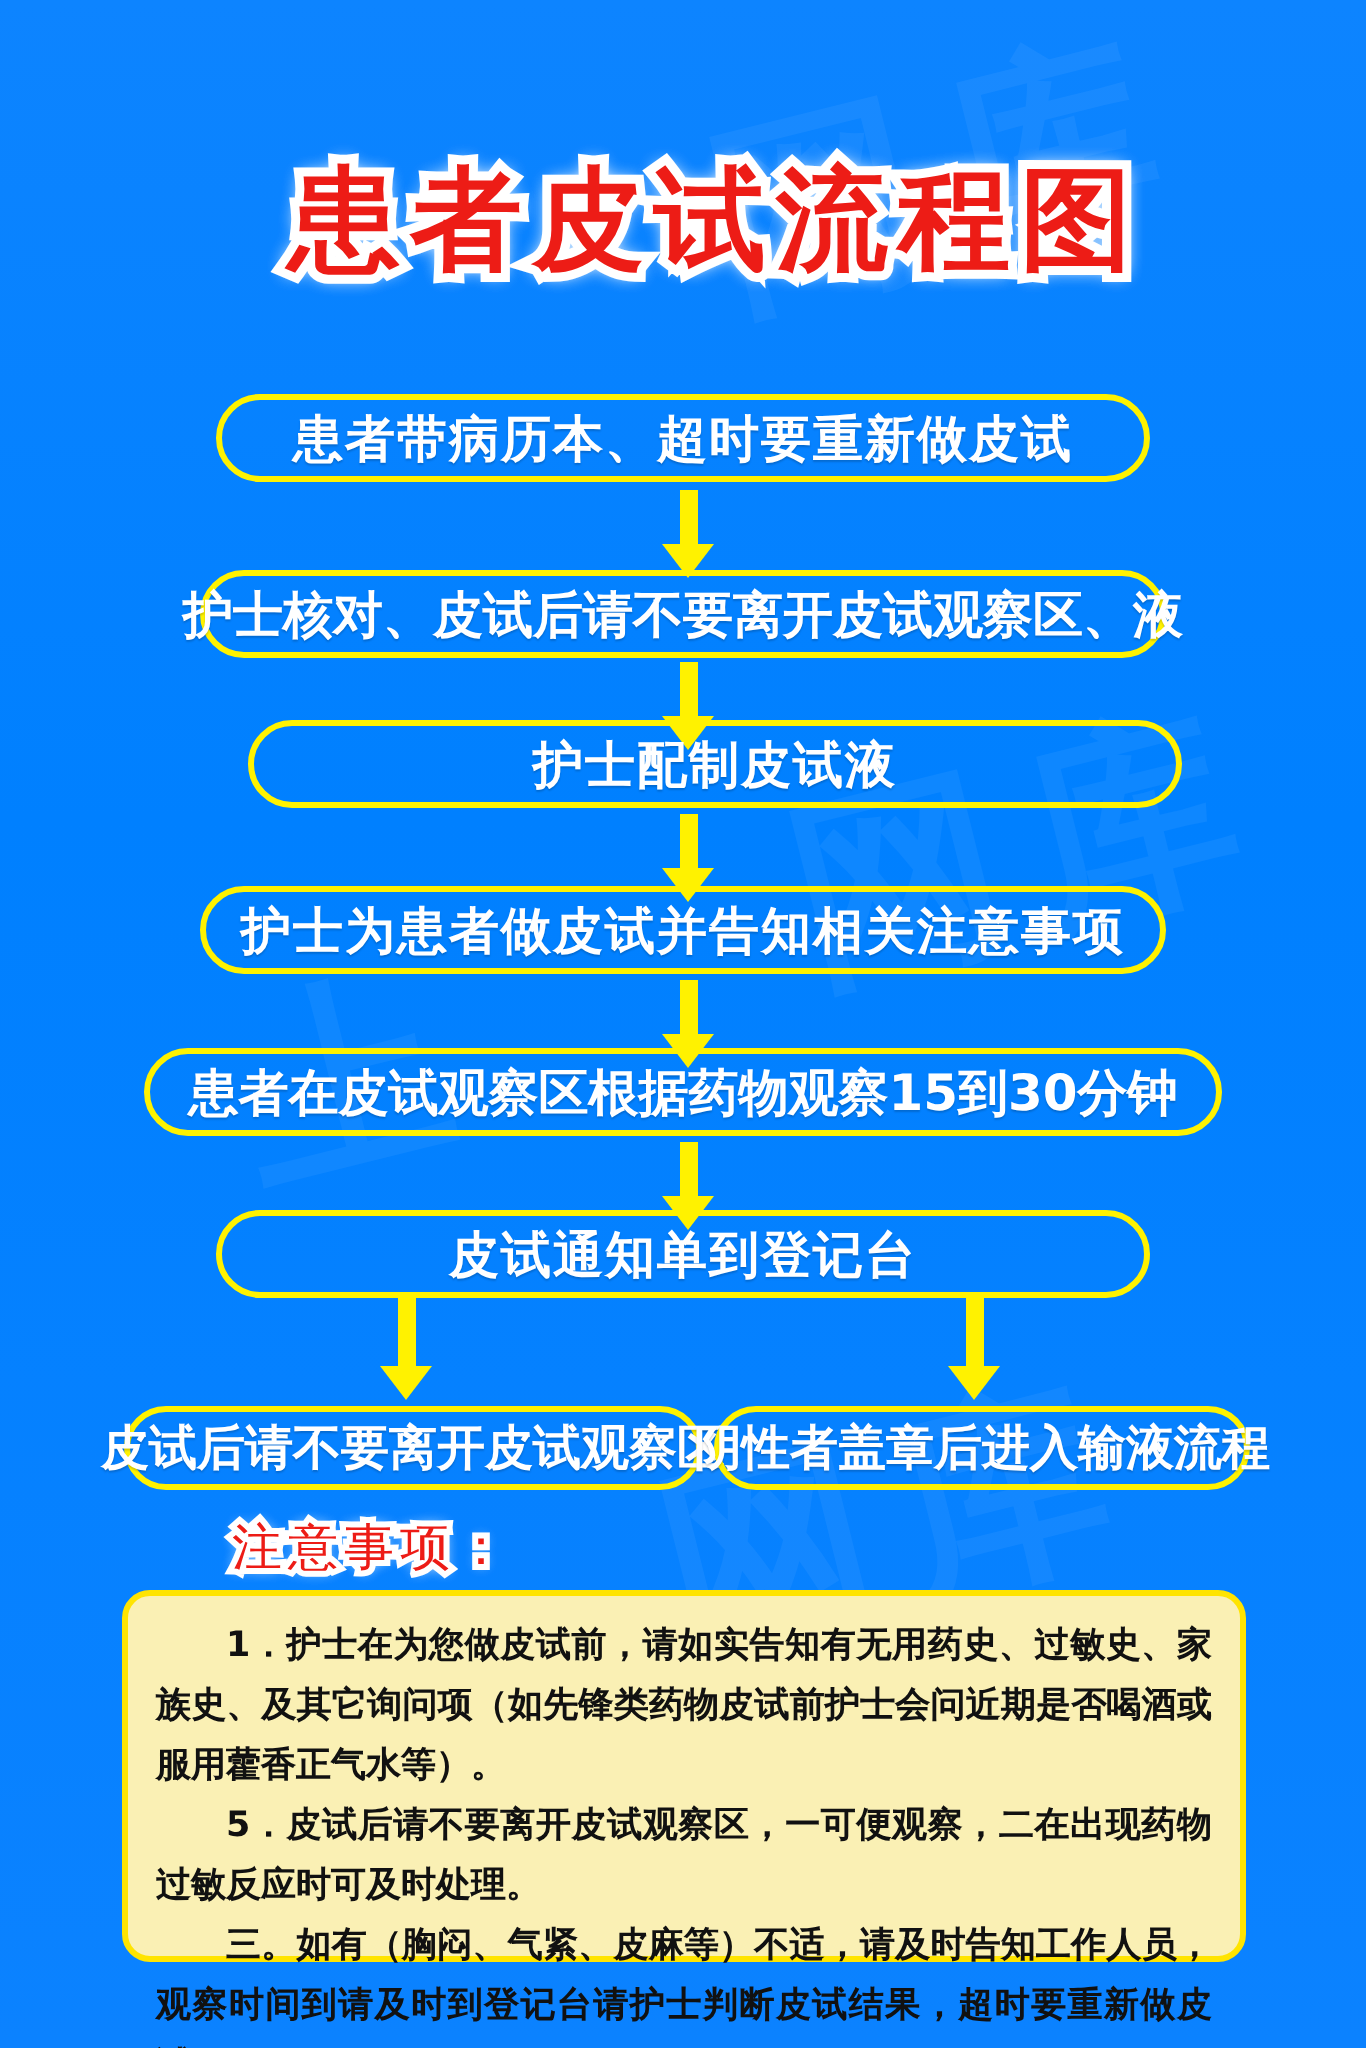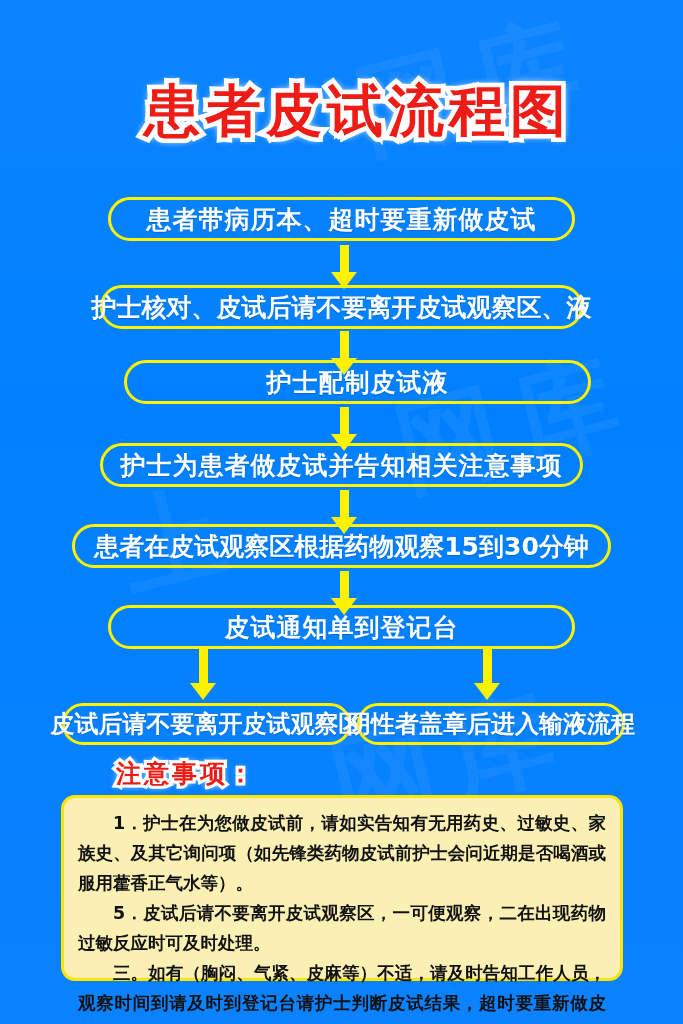--- a/index.html
+++ b/index.html
@@ -108,21 +108,21 @@
     border-right: 13px solid transparent;
     border-top: 17px solid #FFF200;
   }
 
   
   #notes-heading {
     position: absolute;
     top: 757px;
     left: 72px;
     font-size: 25px;
-    font-weight: bold;
+    font-weight: normal;
     color: #ED1C16;
     letter-spacing: 3px;
     -webkit-text-stroke: 6px #ffffff;
     paint-order: stroke fill;
     text-shadow: 0 0 7px #ffffff, 0 0 7px #ffffff;
     padding-left: 44px;
   }
   #notes-box {
     position: absolute;
     top: 795px;

